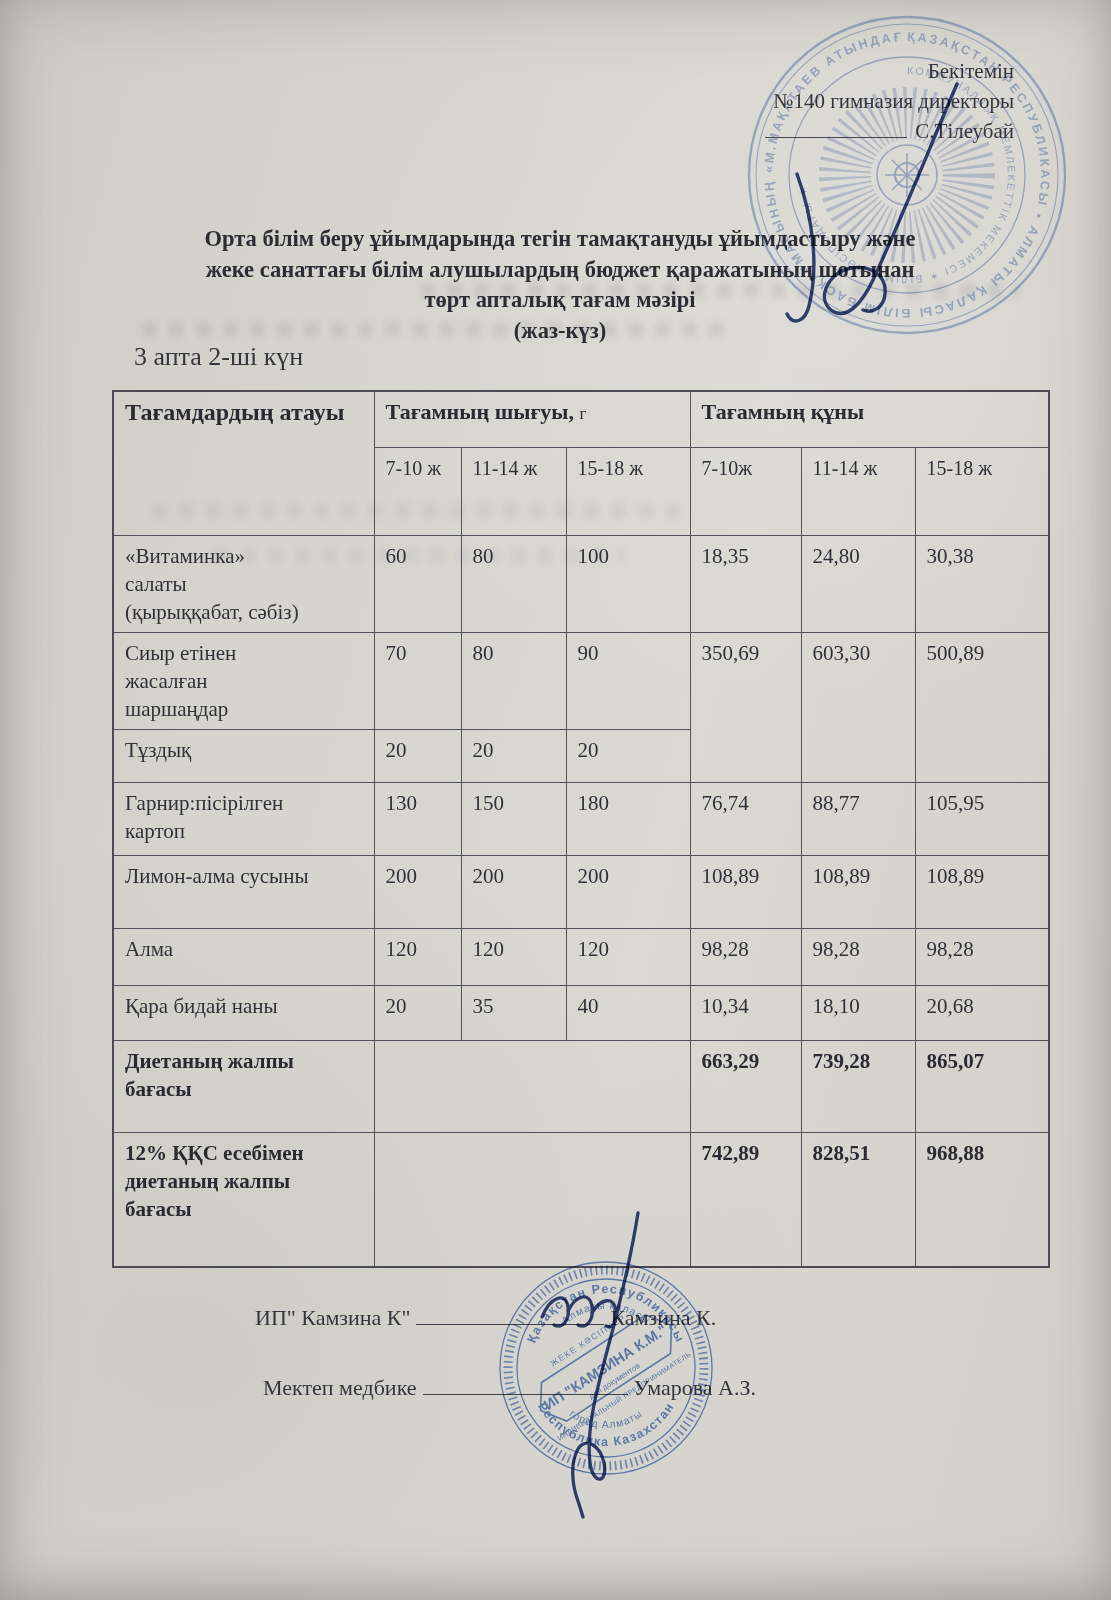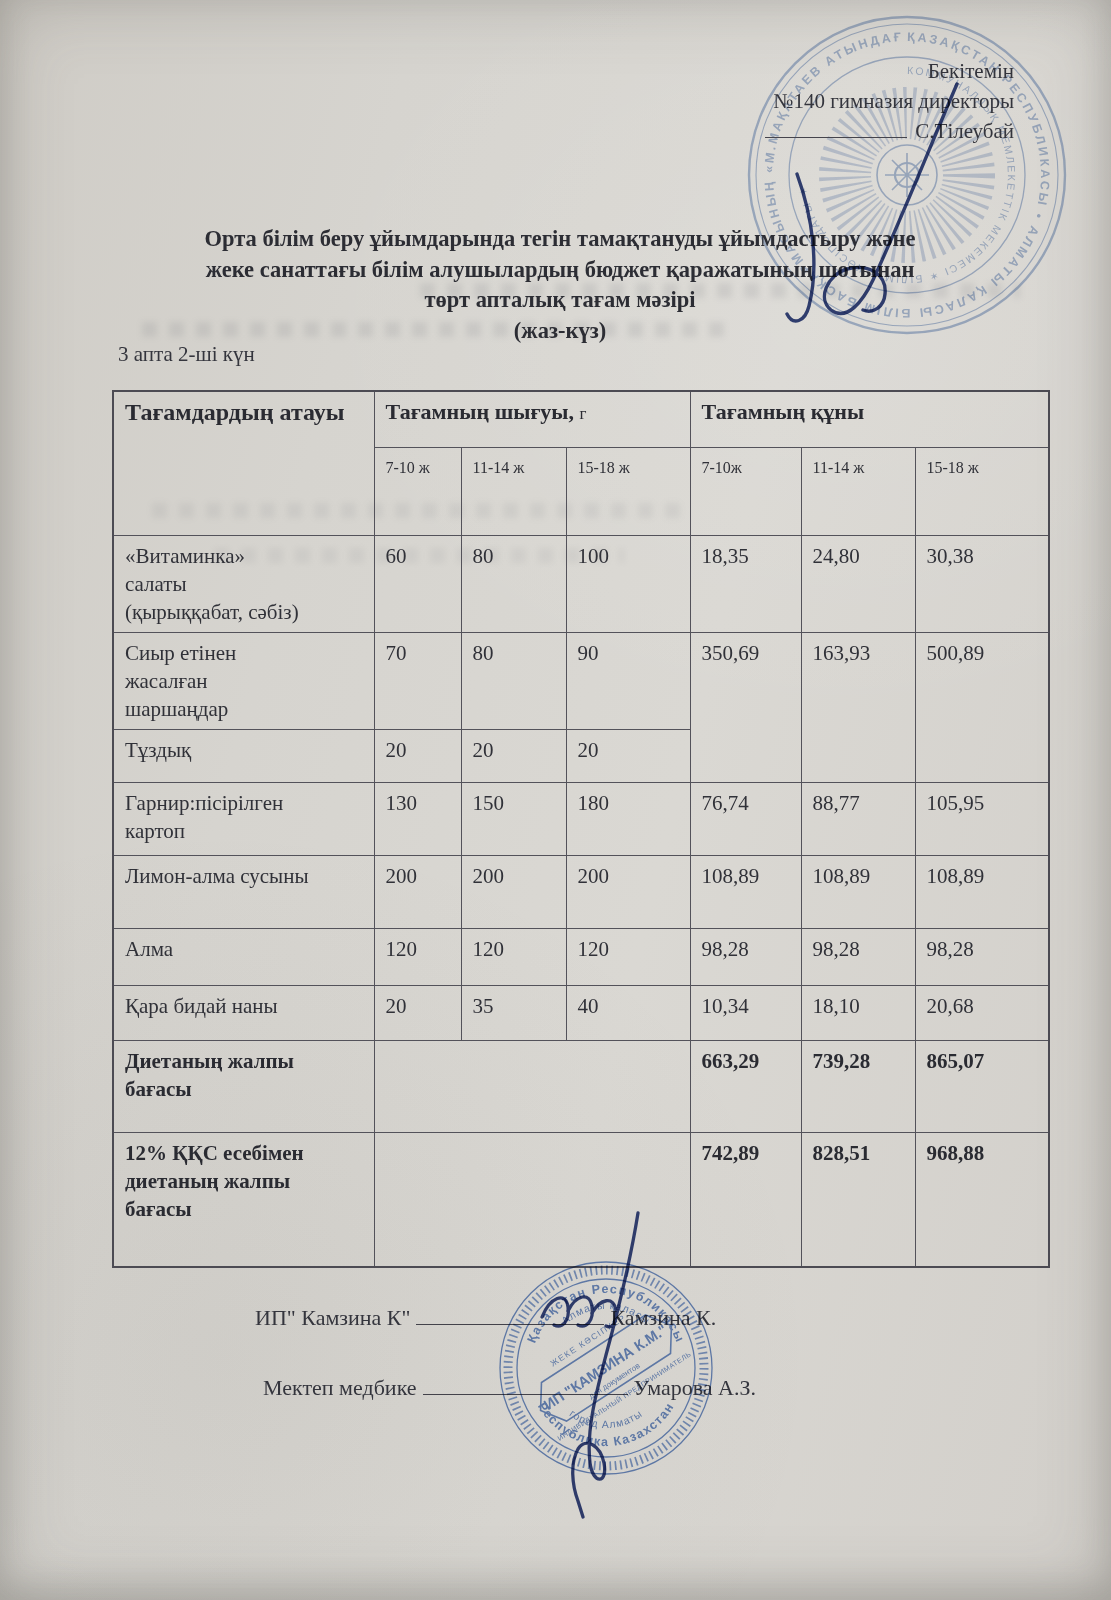--- a/index.html
+++ b/index.html
@@ -17,32 +17,32 @@
   
   .ghost{position:absolute; height:15px; filter:blur(3px); opacity:.5; z-index:1;
     background:repeating-linear-gradient(90deg, rgba(116,118,124,.30) 0 15px, rgba(116,118,124,0) 15px 27px);}
   
   .approval{position:absolute; top:56px; right:97px; z-index:3; text-align:right;
     font-size:21px; line-height:30px; color:#34353d;}
   .uline-sm{display:inline-block; width:142px; border-bottom:1.6px solid #45444c; height:20px; margin-right:8px;}
   
   .title{position:absolute; top:224px; left:66px; width:988px; z-index:3; text-align:center;
     font-weight:bold; font-size:22.5px; line-height:30.5px; color:#2c2d34;}
-  .weekday{position:absolute; top:342px; left:118px; z-index:3; font-size:21px; color:#34353d;}
+  .weekday{position:absolute; top:342px; left:134px; z-index:3; font-size:26px; color:#34353d;}
   
   table.menu{position:absolute; top:390px; left:112px; width:936px; z-index:3;
     border-collapse:collapse; table-layout:fixed; font-size:21px; color:#303138;}
   table.menu td{border:1.6px solid #53525a; vertical-align:top; padding:6px 6px 6px 11px;
     line-height:28px; background:transparent;}
   table.menu{border:2.2px solid #4c4b53;}
   td.namecell{padding-left:9px;}
   td.hdr-name{vertical-align:bottom; padding-bottom:16px; font-weight:bold; font-size:24px; color:#2a2b32;}
   td.hdr-group{vertical-align:top; padding-top:9px; font-weight:bold; font-size:22px; color:#2a2b32;}
   td.hdr-group .unit{font-weight:normal; font-size:17px;}
-  td.hdr-age{vertical-align:top; padding-top:8px; font-size:16px;}
+  td.hdr-age{vertical-align:top; padding-top:8px; font-size:20px;}
   .prewrap{white-space:pre-line;}
   tr.totals td{font-weight:bold; color:#2a2b32;}
   
   .footrow{position:absolute; z-index:3; font-size:22px; color:#34353d; white-space:nowrap;}
   .f1{top:1302px; left:255px;}
   .f2{top:1372px; left:263px;font-family:Liberation Serif, serif;}
   .uline{display:inline-block; border-bottom:1.7px solid #43424a; height:22px; margin:0 6px;}
   .u1{width:188px;} .u2{width:205px;}
   
   .stamp{position:absolute; mix-blend-mode:multiply; z-index:2;}
@@ -149,21 +149,21 @@
       </tr>
 
       <tr style="height:92px">
         <td class="namecell prewrap">Сиыр етінен
 жасалған
 шаршаңдар</td>
         <td>70</td>
         <td>80</td>
         <td>90</td>
         <td rowspan="2">350,69</td>
-        <td rowspan="2">163,93</td>
+        <td rowspan="2">603,30</td>
         <td rowspan="2">500,89</td>
       </tr>
 
       <tr style="height:53px">
         <td class="namecell">Тұздық</td>
         <td>20</td>
         <td>20</td>
         <td>20</td>
       </tr>
 

